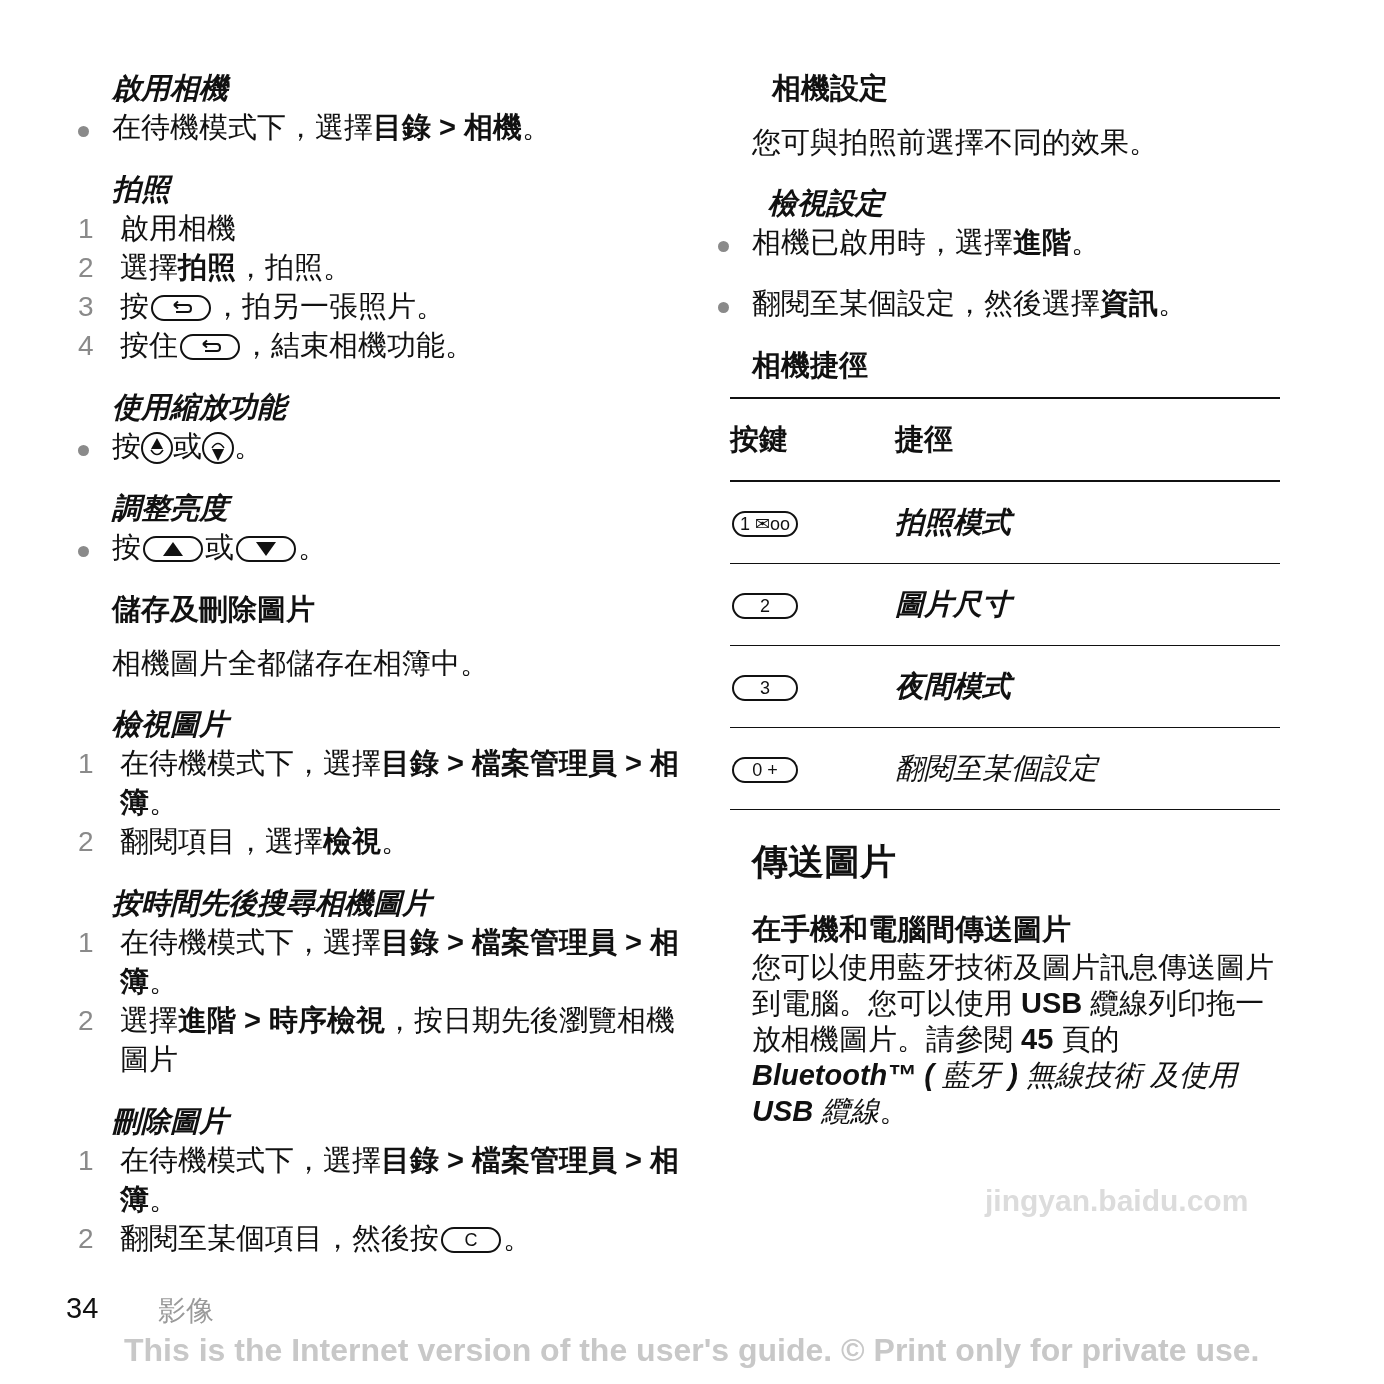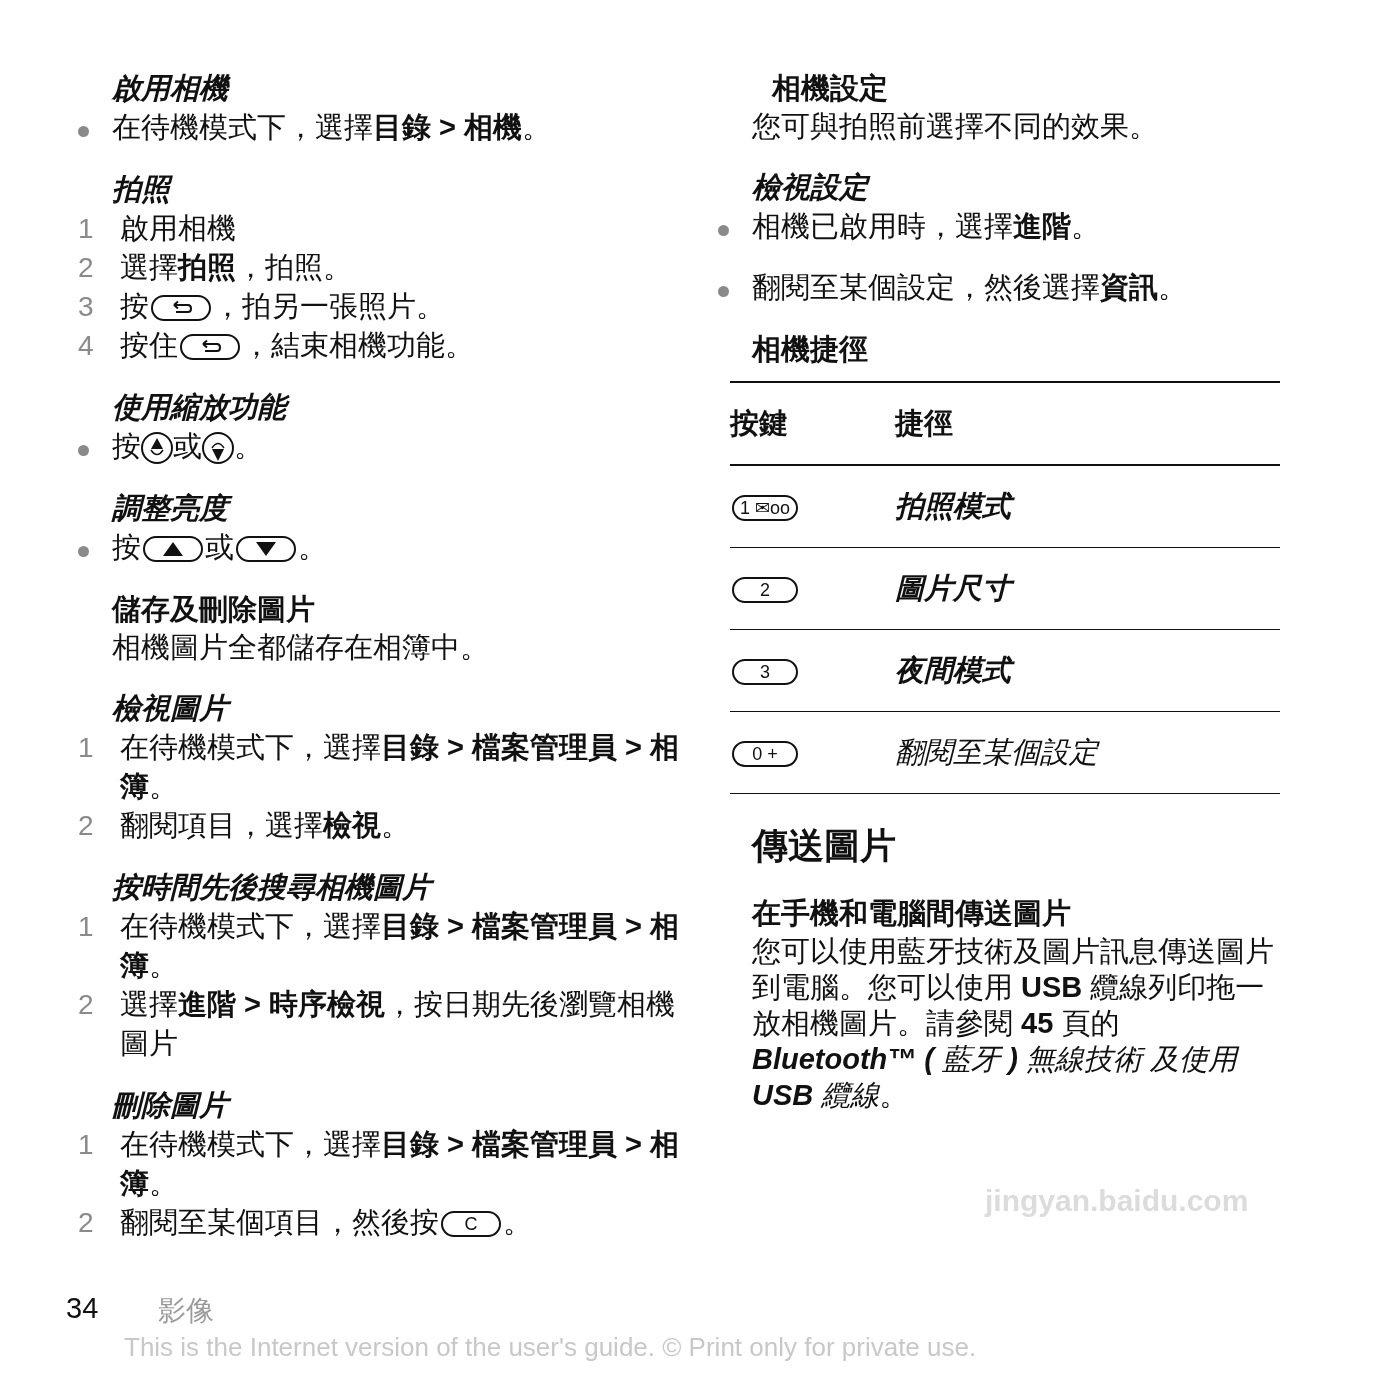--- a/index.html
+++ b/index.html
@@ -8,37 +8,37 @@
   .col { position:absolute; top:68px; }
   .col-left { left:70px; width:610px; }
   .col-right { left:730px; width:560px; }
   .h-it { font-weight:bold; font-style:italic; font-size:29px; margin:0 0 0 42px; line-height:40px; }
   .h-b { font-weight:bold; font-size:29px; margin:0 0 0 42px; line-height:40px; }
   .row { display:flex; font-size:29px; line-height:39px; }
   .marker { width:42px; flex:0 0 42px; color:#8a8a8a; }
   .bullet { display:inline-block; width:11px; height:11px; border-radius:50%; background:#8a8a8a; margin:14px 0 0 8px; }
   .num { font-size:28px; padding-left:8px; }
   .txt { flex:1; }
-  .para { font-size:29px; line-height:37px; margin-left:42px; }
+  .para { font-size:29px; line-height:37px; margin-left:42px;margin-top:16px; }
   b { font-weight:bold; }
   .gap { height:22px; }
   .key { display:inline-flex; align-items:center; justify-content:center; border:2.5px solid #111; border-radius:16px;
          height:22px; width:56px; vertical-align:middle; font-size:18px; margin:0 2px; }
   .rkey { display:inline-block; border:2.5px solid #111; border-radius:50%; width:28px; height:28px; vertical-align:middle; position:relative; }
   table { border-collapse:collapse; width:550px; margin-top:12px; }
   td, th { text-align:left; font-size:29px; padding:20px 0; height:41px; border-bottom:1.5px solid #111; }
   th { font-weight:bold; border-top:2.5px solid #111; border-bottom:2.5px solid #111; }
   td.k { width:165px; }
   td.s { font-weight:bold; font-style:italic; }
   td.s.light { font-weight:normal; }
   .bigh { font-weight:bold; font-size:36px; margin:28px 0 22px 22px; }
   .rp { font-size:29px; line-height:36px; margin-left:22px; }
   .footer-num { position:absolute; left:66px; top:1292px; font-size:29px; }
   .footer-sec { position:absolute; left:158px; top:1292px; font-size:28px; color:#9a9a9a; }
-  .disclaimer { position:absolute; left:124px; top:1332px; font-size:26px; font-weight:normal; color:#c8c8c8; white-space:nowrap; }
+  .disclaimer { position:absolute; left:124px; top:1332px; font-size:32px; font-weight:bold; color:#c8c8c8; white-space:nowrap; }
   .wm { position:absolute; left:985px; top:1180px; color:#dcdcdc; font-weight:bold; }
   .wm .big { font-size:60px; letter-spacing:2px; }
   .wm .small { font-size:30px; display:block; margin-top:4px; }
 </style>
 </head>
 <body>
 
 <div class="col col-left">
 
   <div class="h-it">啟用相機</div>
@@ -138,21 +138,21 @@
     <span class="marker num">2</span>
     <span class="txt"><span>翻閱至某個項目，然後按</span><span class="key">C</span><span>。</span></span>
   </div>
 </div>
 
 <div class="col col-right">
   <div class="h-b" style="">相機設定</div>
   <div class="para" style="margin-left:22px">您可與拍照前選擇不同的效果。</div>
   <div class="gap"></div>
 
-  <div class="h-it" style="margin-left:22px">檢視設定</div>
+  <div class="h-it" style="margin-left:38px">檢視設定</div>
   <div class="row" style="margin-left:-20px">
     <span class="marker"><span class="bullet"></span></span>
     <span class="txt"><span>相機已啟用時，選擇</span><b>進階</b><span>。</span></span>
   </div>
   <div class="gap"></div>
 
   <div class="row" style="margin-left:-20px">
     <span class="marker"><span class="bullet"></span></span>
     <span class="txt"><span>翻閱至某個設定，然後選擇</span><b>資訊</b><span>。</span></span>
   </div>

